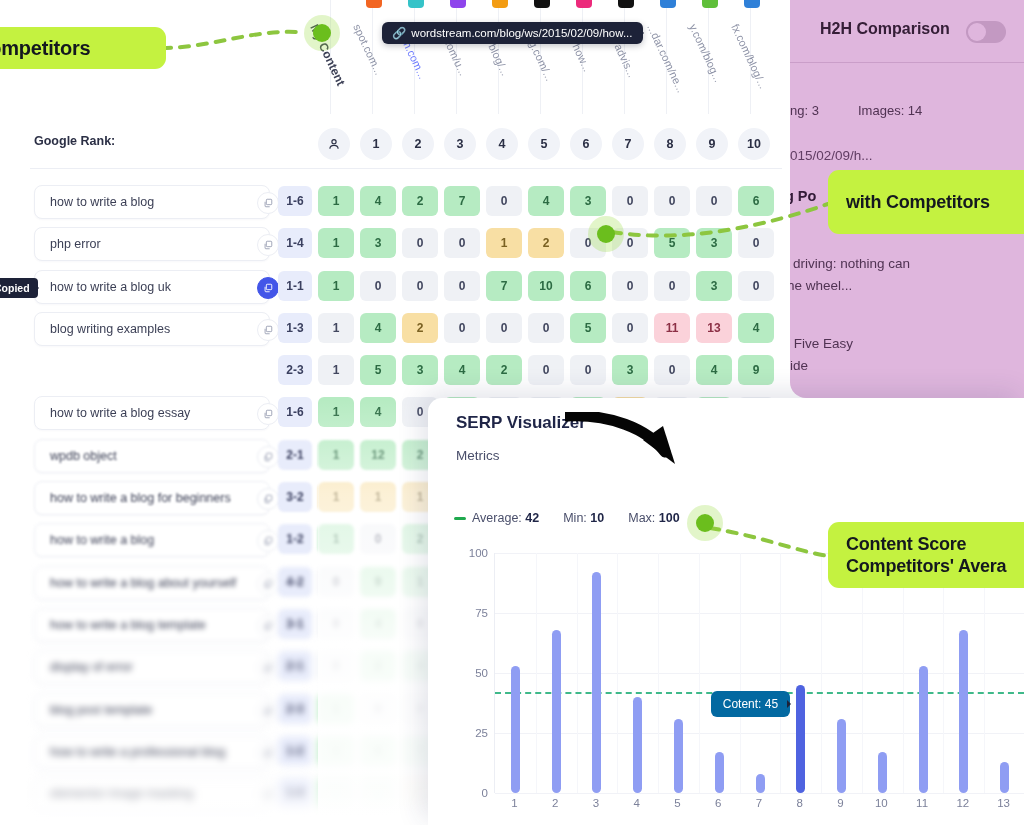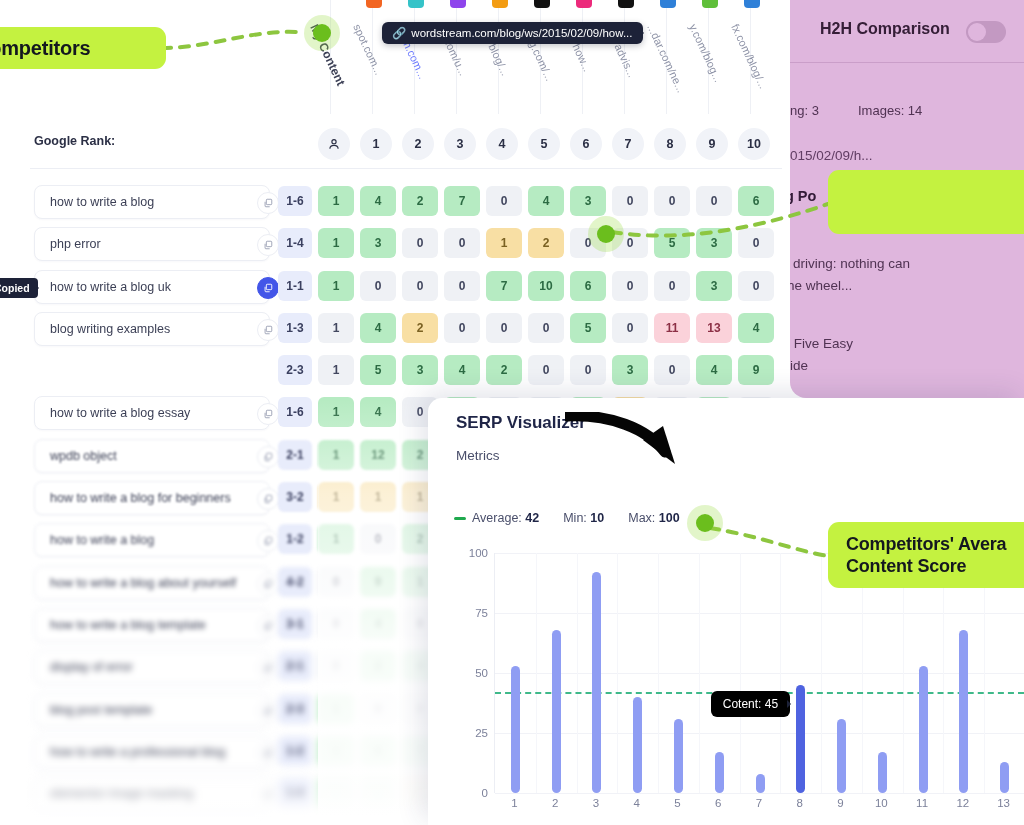--- a/index.html
+++ b/index.html
@@ -154,21 +154,21 @@
   .y-ax span{position:absolute;right:0;font-size:11.5px;color:#7c819a;transform:translateY(-50%);}
   .plot{position:absolute;left:40px;top:0;right:0;height:240px;border-left:1px solid #eceef4;}
   .gl{position:absolute;left:0;right:0;height:1px;background:#f1f2f7;}
   .vl{position:absolute;top:0;bottom:0;width:1px;background:#f5f6fa;}
   .avgline{position:absolute;left:0;right:0;height:0;border-top:2px dashed #3fb98a;}
   .bar{position:absolute;bottom:0;width:9px;border-radius:5px;background:#8f9df3;}
   .bar.sel{background:#4f63e0;}
   .x-ax{position:absolute;left:40px;right:0;top:244px;height:20px;}
   .x-ax span{position:absolute;font-size:11.5px;color:#7c819a;transform:translateX(-50%);}
   .bar-tip{
-    position:absolute;height:26px;background:#000000;color:#fff;border-radius:6px;
+    position:absolute;height:26px;background:#0369a1;color:#fff;border-radius:6px;
     padding:0 12px;display:flex;align-items:center;font-size:12px;white-space:nowrap;z-index:7;
   }
   .bar-tip:after{
     content:"";position:absolute;right:-5px;top:50%;margin-top:-4px;
     border:4px solid transparent;border-left-color:#1d2238;
   }
 
   
   .arrow{position:absolute;left:565px;top:412px;width:120px;height:62px;z-index:12;}
 
@@ -669,22 +669,23 @@
 
   <div class="anno-dot" style="left:313px;top:24px;"></div>
   <div class="anno-dot" style="left:597px;top:225px;"></div>
   <div class="anno-dot" style="left:696px;top:514px;"></div>
 
   <div class="callout" id="callout-competitors">
     <span>ur Competitors</span>
   </div>
   <div class="callout" id="callout-gap">
     <div>
+      <span>with Competitors</span>
     </div>
   </div>
   <div class="callout" id="callout-avg">
     <div>
+      <span>Content Score</span>
       <span>Competitors' Avera</span>
-      <span>Content Score</span>
     </div>
   </div>
 
 </div>
 
 </body></html>

